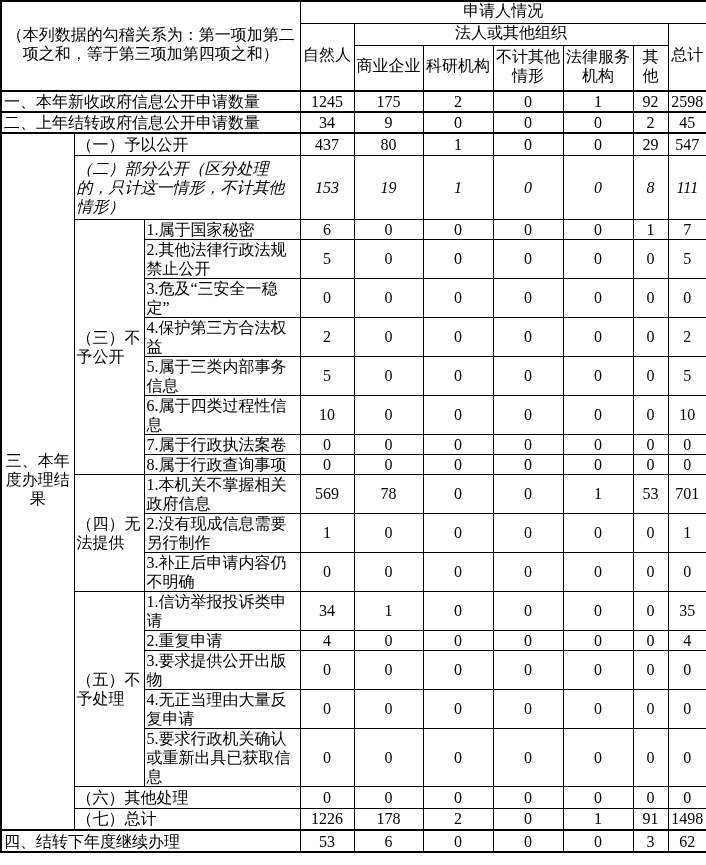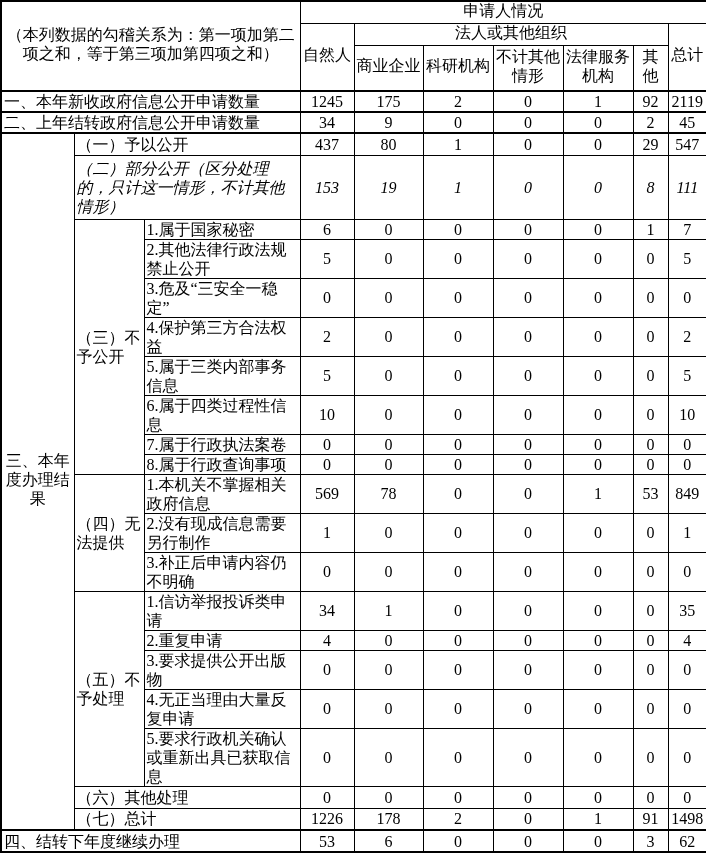--- a/index.html
+++ b/index.html
@@ -65,21 +65,21 @@
     </tr>
 
     <tr class="h20 thick">
       <td class="lbl" colspan="3">一、本年新收政府信息公开申请数量</td>
       <td class="num">1245</td>
       <td class="num">175</td>
       <td class="num">2</td>
       <td class="num">0</td>
       <td class="num">1</td>
       <td class="num">92</td>
-      <td class="num">2119</td>
+      <td class="num">2598</td>
     </tr>
 
     <tr class="h20 thick">
       <td class="lbl" colspan="3">二、上年结转政府信息公开申请数量</td>
       <td class="num">34</td>
       <td class="num">9</td>
       <td class="num">0</td>
       <td class="num">0</td>
       <td class="num">0</td>
       <td class="num">2</td>
@@ -193,21 +193,21 @@
 
     <tr class="h39">
       <td class="lbl" rowspan="3">（四）无法提供</td>
       <td class="lbl">1.本机关不掌握相关政府信息</td>
       <td class="num">569</td>
       <td class="num">78</td>
       <td class="num">0</td>
       <td class="num">0</td>
       <td class="num">1</td>
       <td class="num">53</td>
-      <td class="num">849</td>
+      <td class="num">701</td>
     </tr>
     <tr class="h39">
       <td class="lbl">2.没有现成信息需要另行制作</td>
       <td class="num">1</td>
       <td class="num">0</td>
       <td class="num">0</td>
       <td class="num">0</td>
       <td class="num">0</td>
       <td class="num">0</td>
       <td class="num">1</td>

